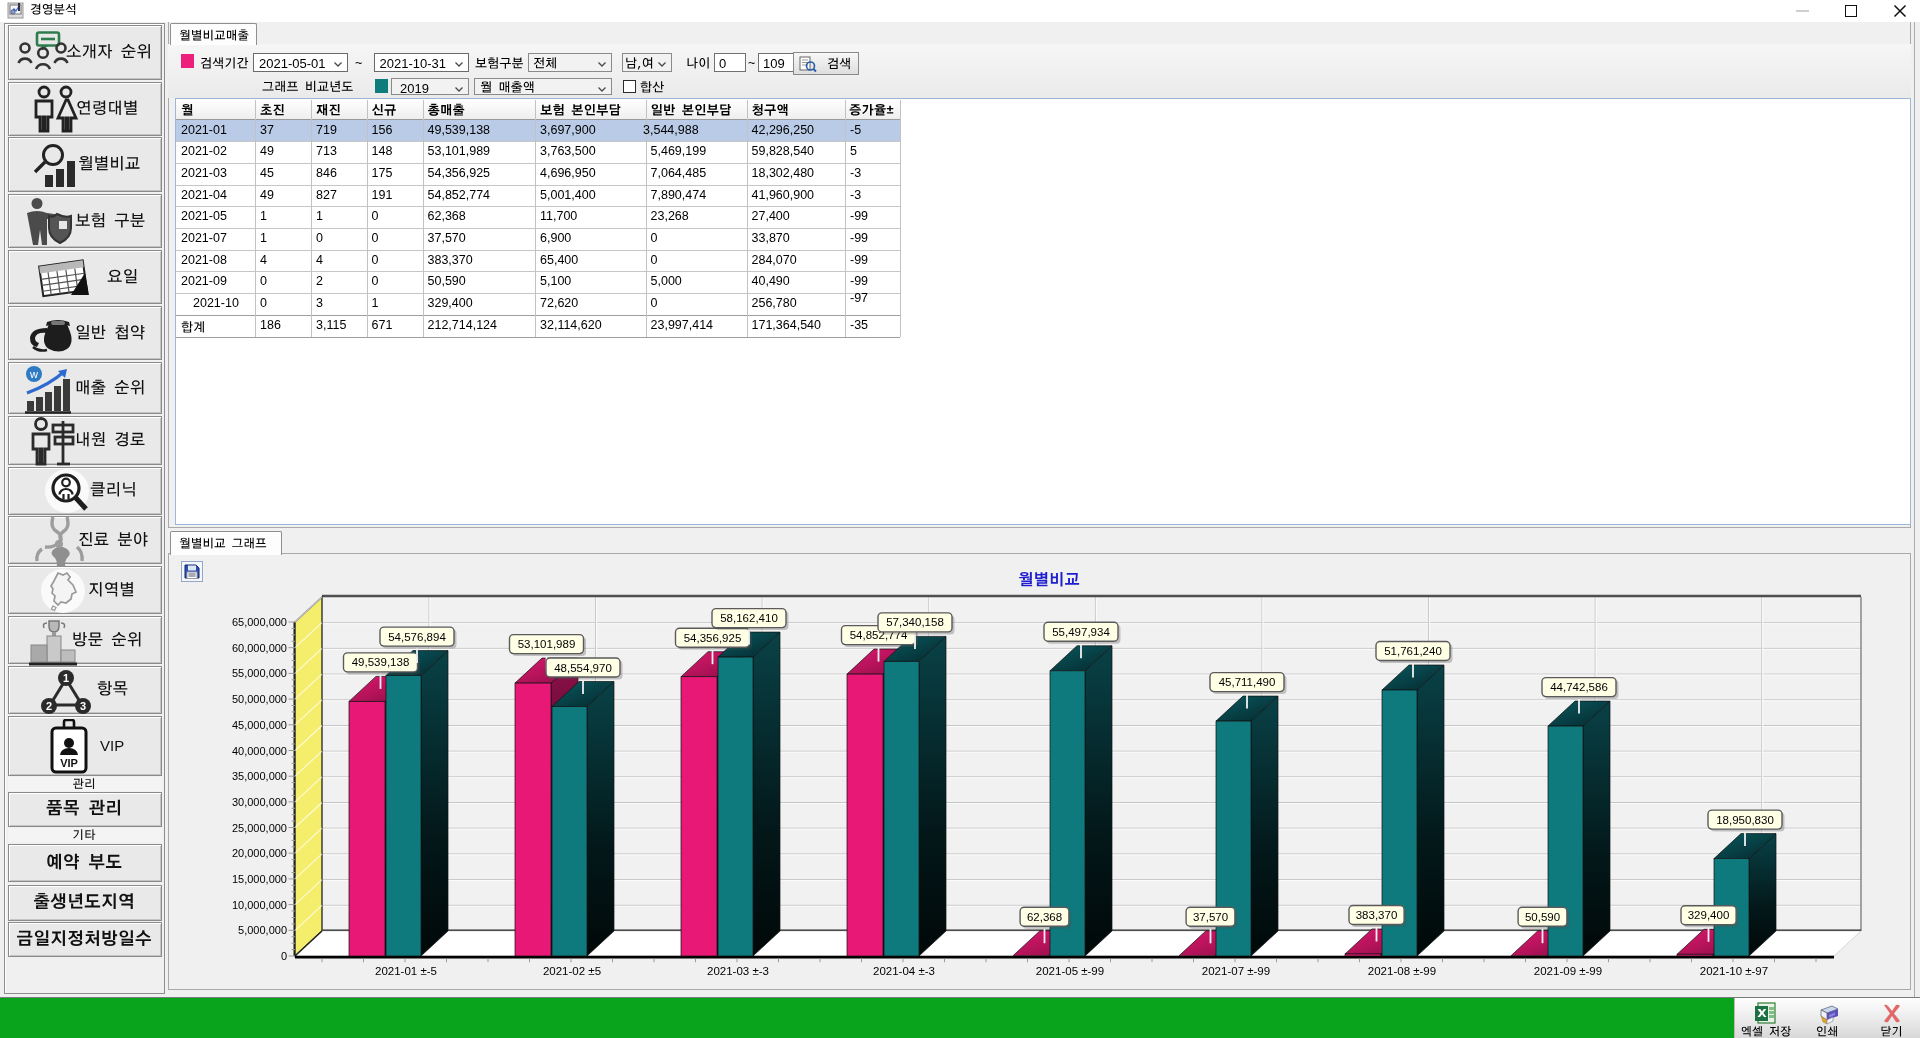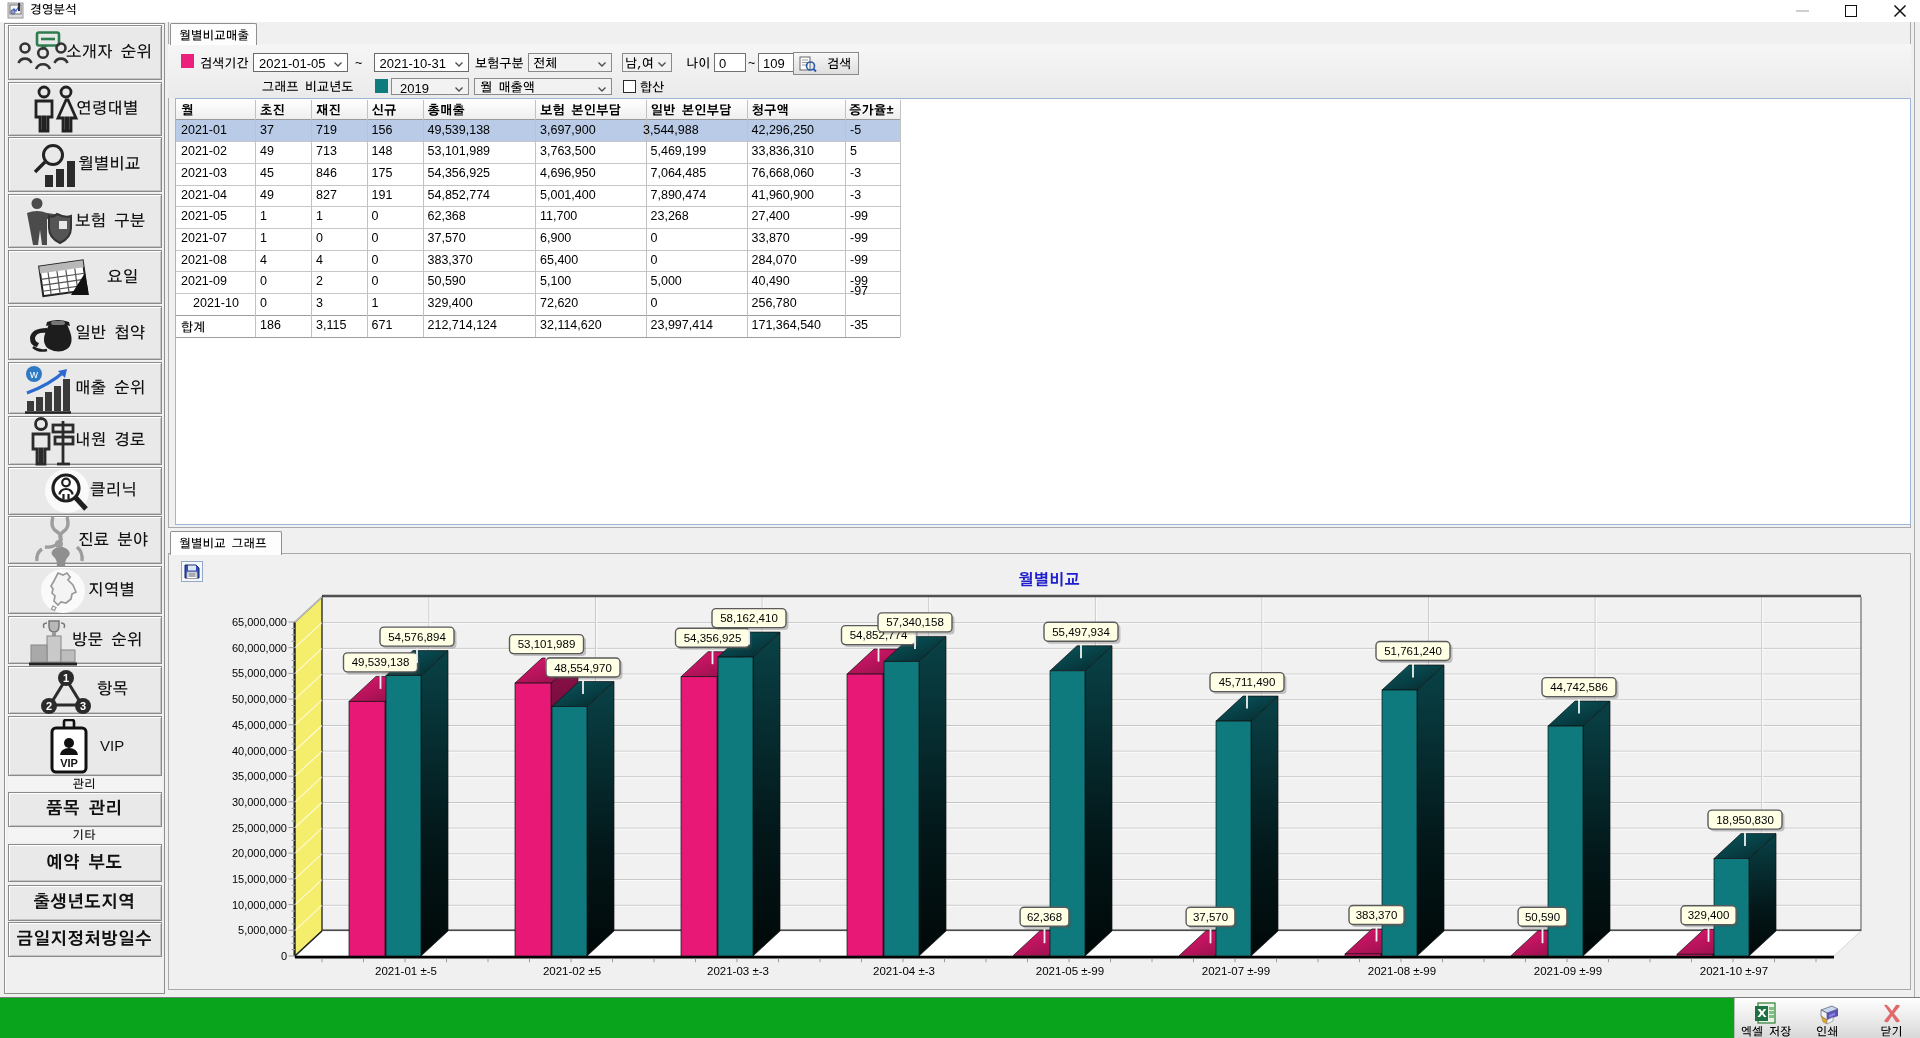--- a/index.html
+++ b/index.html
@@ -188,21 +188,21 @@
 <circle cx="20" cy="24" r="5" fill="#111"></circle>
 <path d="M11 36 a9 7 0 0 1 18 0 z" fill="#111"></path>
 <text x="20" y="48" font-size="11" fill="#111" text-anchor="middle" font-family="Liberation Sans" font-weight="bold">VIP</text>
 </svg>
   </div>
 <div id="page1" class="abs"></div>
 <div id="p1top" class="abs"></div>
 <div class="tab" style="left:170px;top:23px;width:87px;height:22px"></div>
 <div class="abs" style="left:180.5px;top:53.5px;width:13px;height:14px;background:#ec1f7d"></div>
 <div class="combo" style="left:253px;top:53px;width:95px">
-    <div class="ctext" style="left:5px">2021-01-05</div>
+    <div class="ctext" style="left:5px">2021-05-01</div>
     <svg class="arr" viewBox="0 0 8 5">
       <path d="M0.5 0.5 L4 4 L7.5 0.5" stroke="#4a4a4a" stroke-width="1.3" fill="none"></path>
     </svg>
   </div>
 <div class="num" style="left:355px;top:56px">~</div>
 <div class="combo" style="left:373.5px;top:53px;width:95px">
     <div class="ctext" style="left:5px">2021-10-31</div>
     <svg class="arr" viewBox="0 0 8 5">
       <path d="M0.5 0.5 L4 4 L7.5 0.5" stroke="#4a4a4a" stroke-width="1.3" fill="none"></path>
     </svg>
@@ -280,30 +280,30 @@
 <div class="num" style="left:643px;top:122.5px">3,544,988</div>
 <div class="num" style="left:751.5px;top:122.5px">42,296,250</div>
 <div class="num" style="left:850.0px;top:122.5px">-5</div>
 <div class="num" style="left:181.0px;top:144.2px">2021-02</div>
 <div class="num" style="left:260.0px;top:144.2px">49</div>
 <div class="num" style="left:316.0px;top:144.2px">713</div>
 <div class="num" style="left:371.5px;top:144.2px">148</div>
 <div class="num" style="left:427.5px;top:144.2px">53,101,989</div>
 <div class="num" style="left:540.0px;top:144.2px">3,763,500</div>
 <div class="num" style="left:650.5px;top:144.2px">5,469,199</div>
-<div class="num" style="left:751.5px;top:144.2px">33,836,310</div>
+<div class="num" style="left:751.5px;top:144.2px">59,828,540</div>
 <div class="num" style="left:850.0px;top:144.2px">5</div>
 <div class="num" style="left:181.0px;top:165.9px">2021-03</div>
 <div class="num" style="left:260.0px;top:165.9px">45</div>
 <div class="num" style="left:316.0px;top:165.9px">846</div>
 <div class="num" style="left:371.5px;top:165.9px">175</div>
 <div class="num" style="left:427.5px;top:165.9px">54,356,925</div>
 <div class="num" style="left:540.0px;top:165.9px">4,696,950</div>
 <div class="num" style="left:650.5px;top:165.9px">7,064,485</div>
-<div class="num" style="left:751.5px;top:165.9px">76,668,060</div>
+<div class="num" style="left:751.5px;top:165.9px">18,302,480</div>
 <div class="num" style="left:850.0px;top:165.9px">-3</div>
 <div class="num" style="left:181.0px;top:187.6px">2021-04</div>
 <div class="num" style="left:260.0px;top:187.6px">49</div>
 <div class="num" style="left:316.0px;top:187.6px">827</div>
 <div class="num" style="left:371.5px;top:187.6px">191</div>
 <div class="num" style="left:427.5px;top:187.6px">54,852,774</div>
 <div class="num" style="left:540.0px;top:187.6px">5,001,400</div>
 <div class="num" style="left:650.5px;top:187.6px">7,890,474</div>
 <div class="num" style="left:751.5px;top:187.6px">41,960,900</div>
 <div class="num" style="left:850.0px;top:187.6px">-3</div>
@@ -344,21 +344,21 @@
 <div class="num" style="left:751.5px;top:274.4px">40,490</div>
 <div class="num" style="left:850.0px;top:274.4px">-99</div>
 <div class="num" style="left:193px;top:296.1px">2021-10</div>
 <div class="num" style="left:260.0px;top:296.1px">0</div>
 <div class="num" style="left:316.0px;top:296.1px">3</div>
 <div class="num" style="left:371.5px;top:296.1px">1</div>
 <div class="num" style="left:427.5px;top:296.1px">329,400</div>
 <div class="num" style="left:540.0px;top:296.1px">72,620</div>
 <div class="num" style="left:650.5px;top:296.1px">0</div>
 <div class="num" style="left:751.5px;top:296.1px">256,780</div>
-<div class="num" style="left:850.0px;top:284px">-97</div>
+<div class="num" style="left:850.0px;top:291px">-97</div>
 <div class="num" style="left:260.0px;top:317.8px">186</div>
 <div class="num" style="left:316.0px;top:317.8px">3,115</div>
 <div class="num" style="left:371.5px;top:317.8px">671</div>
 <div class="num" style="left:427.5px;top:317.8px">212,714,124</div>
 <div class="num" style="left:540.0px;top:317.8px">32,114,620</div>
 <div class="num" style="left:650.5px;top:317.8px">23,997,414</div>
 <div class="num" style="left:751.5px;top:317.8px">171,364,540</div>
 <div class="num" style="left:850.0px;top:317.8px">-35</div>
 <div id="page2" class="abs"></div>
 <div class="tab" style="left:170px;top:531px;width:112px;height:23.5px"></div>

